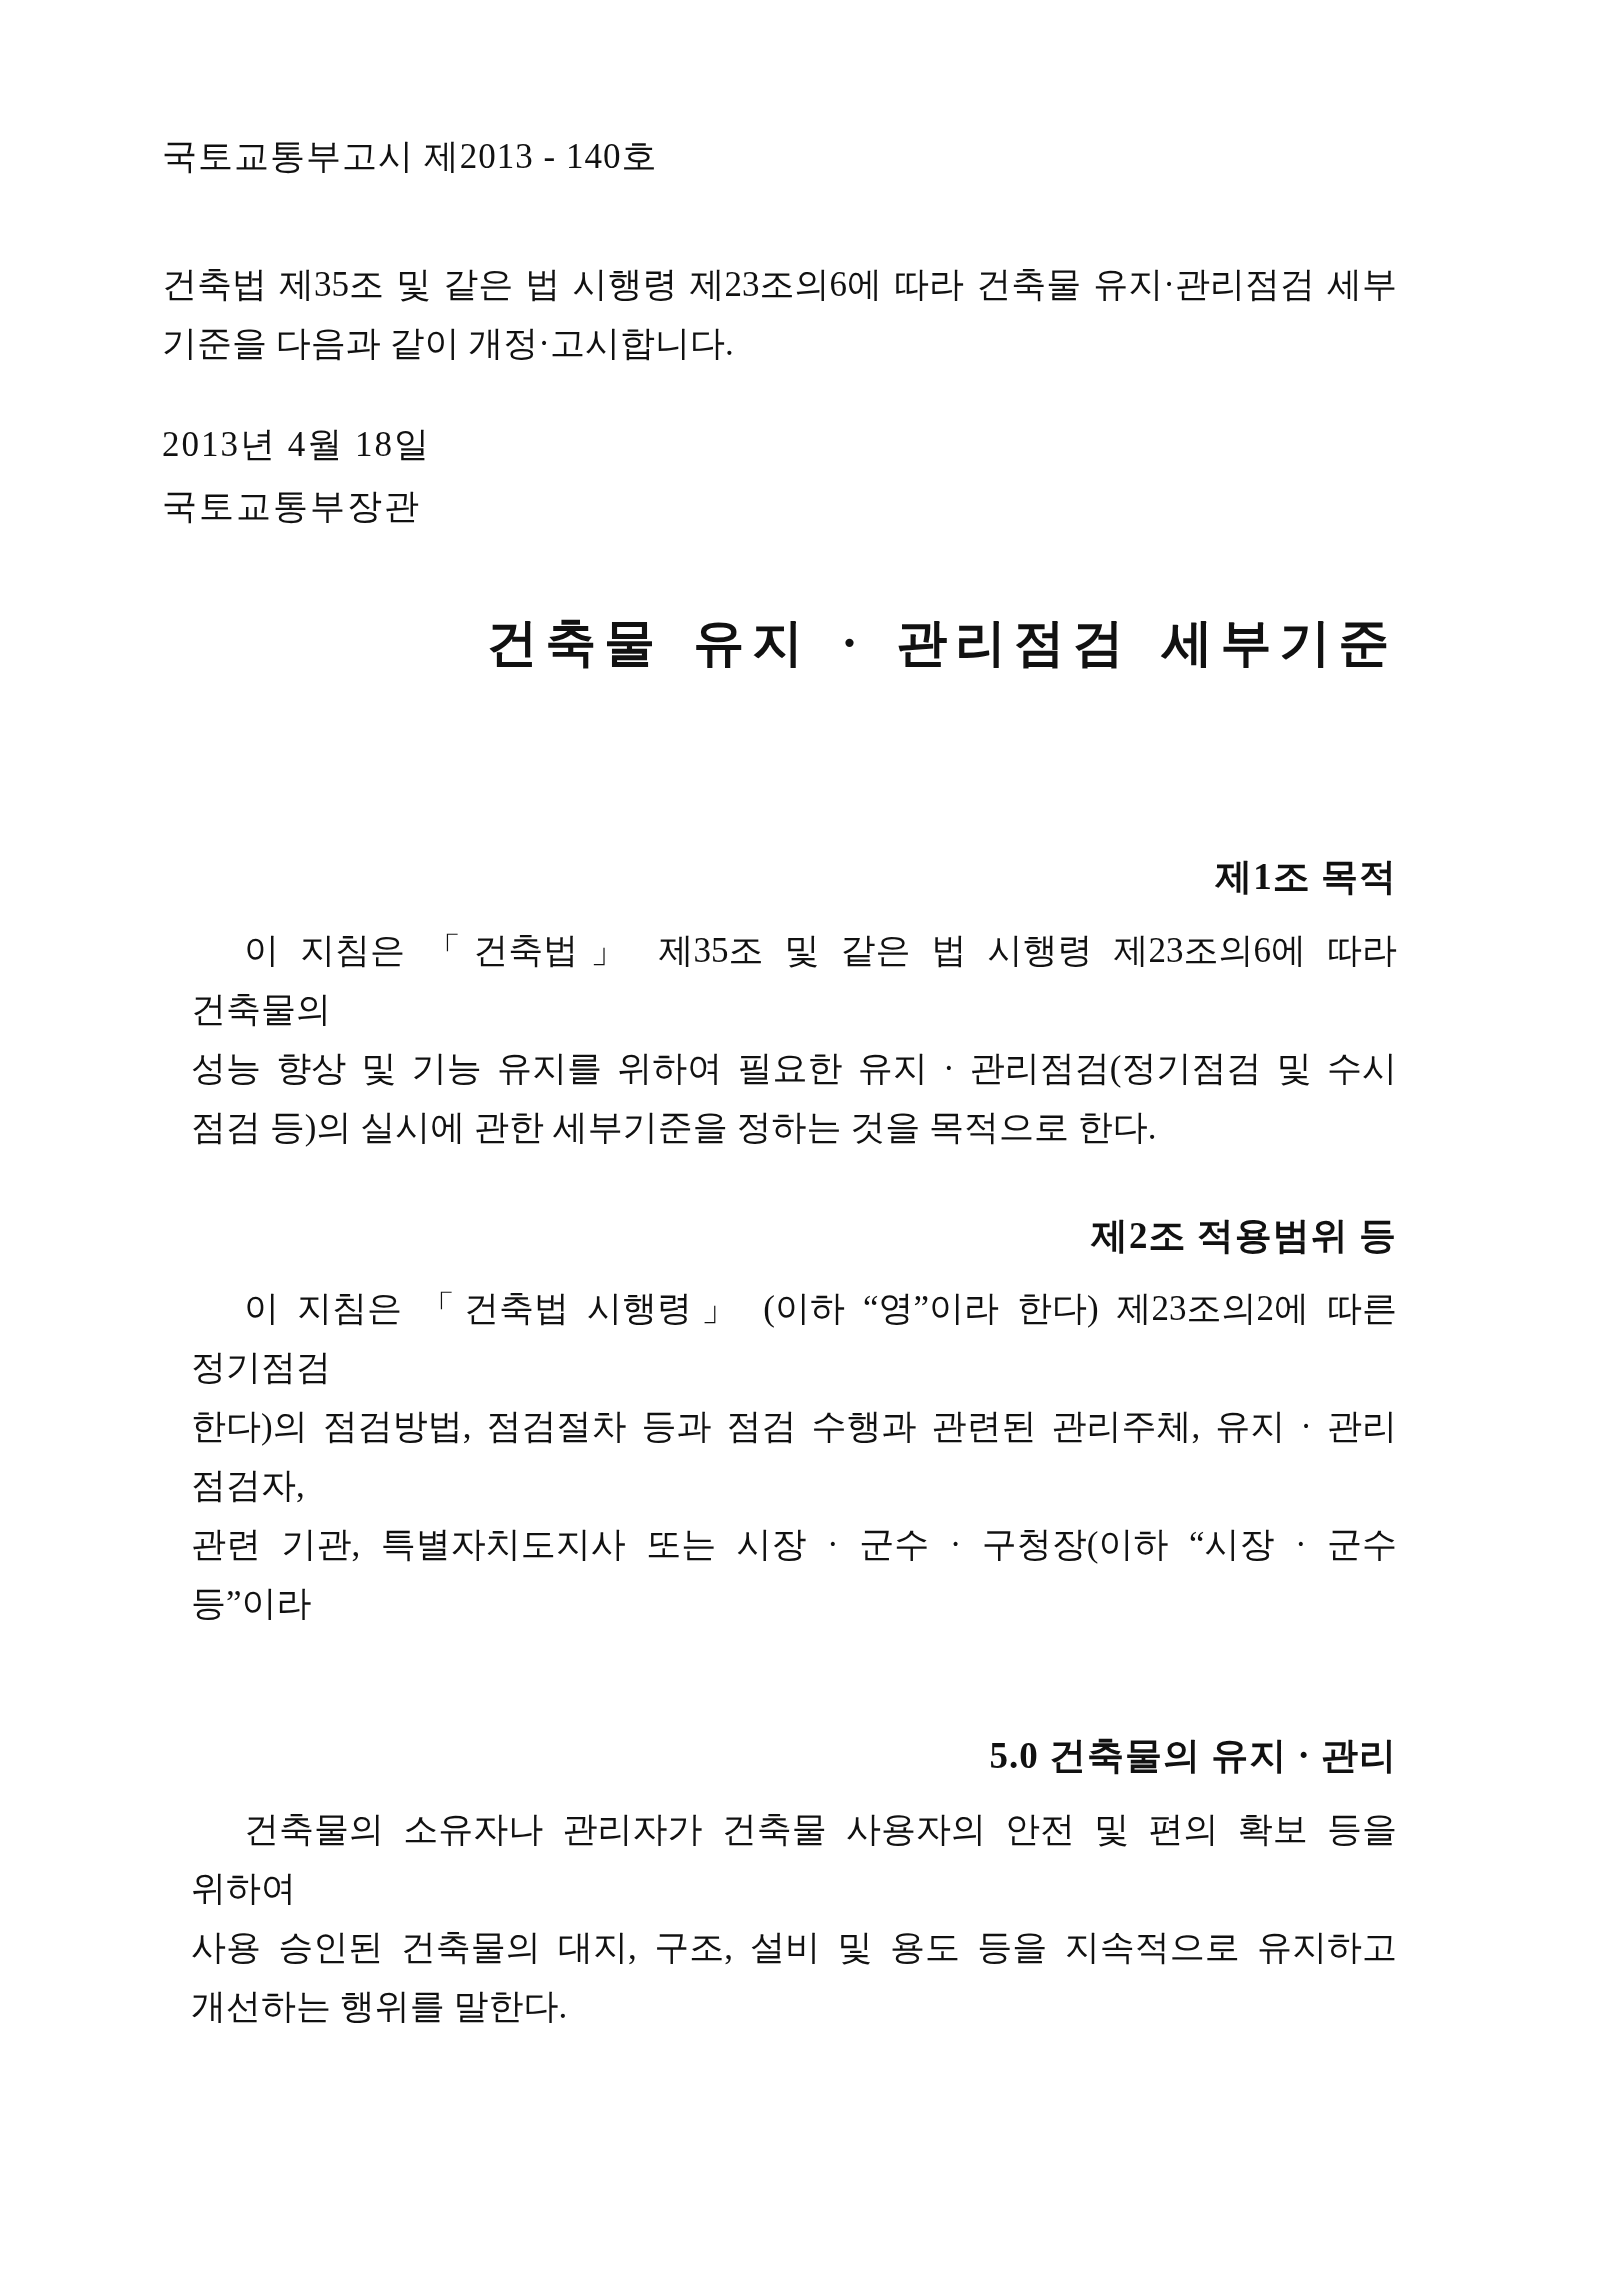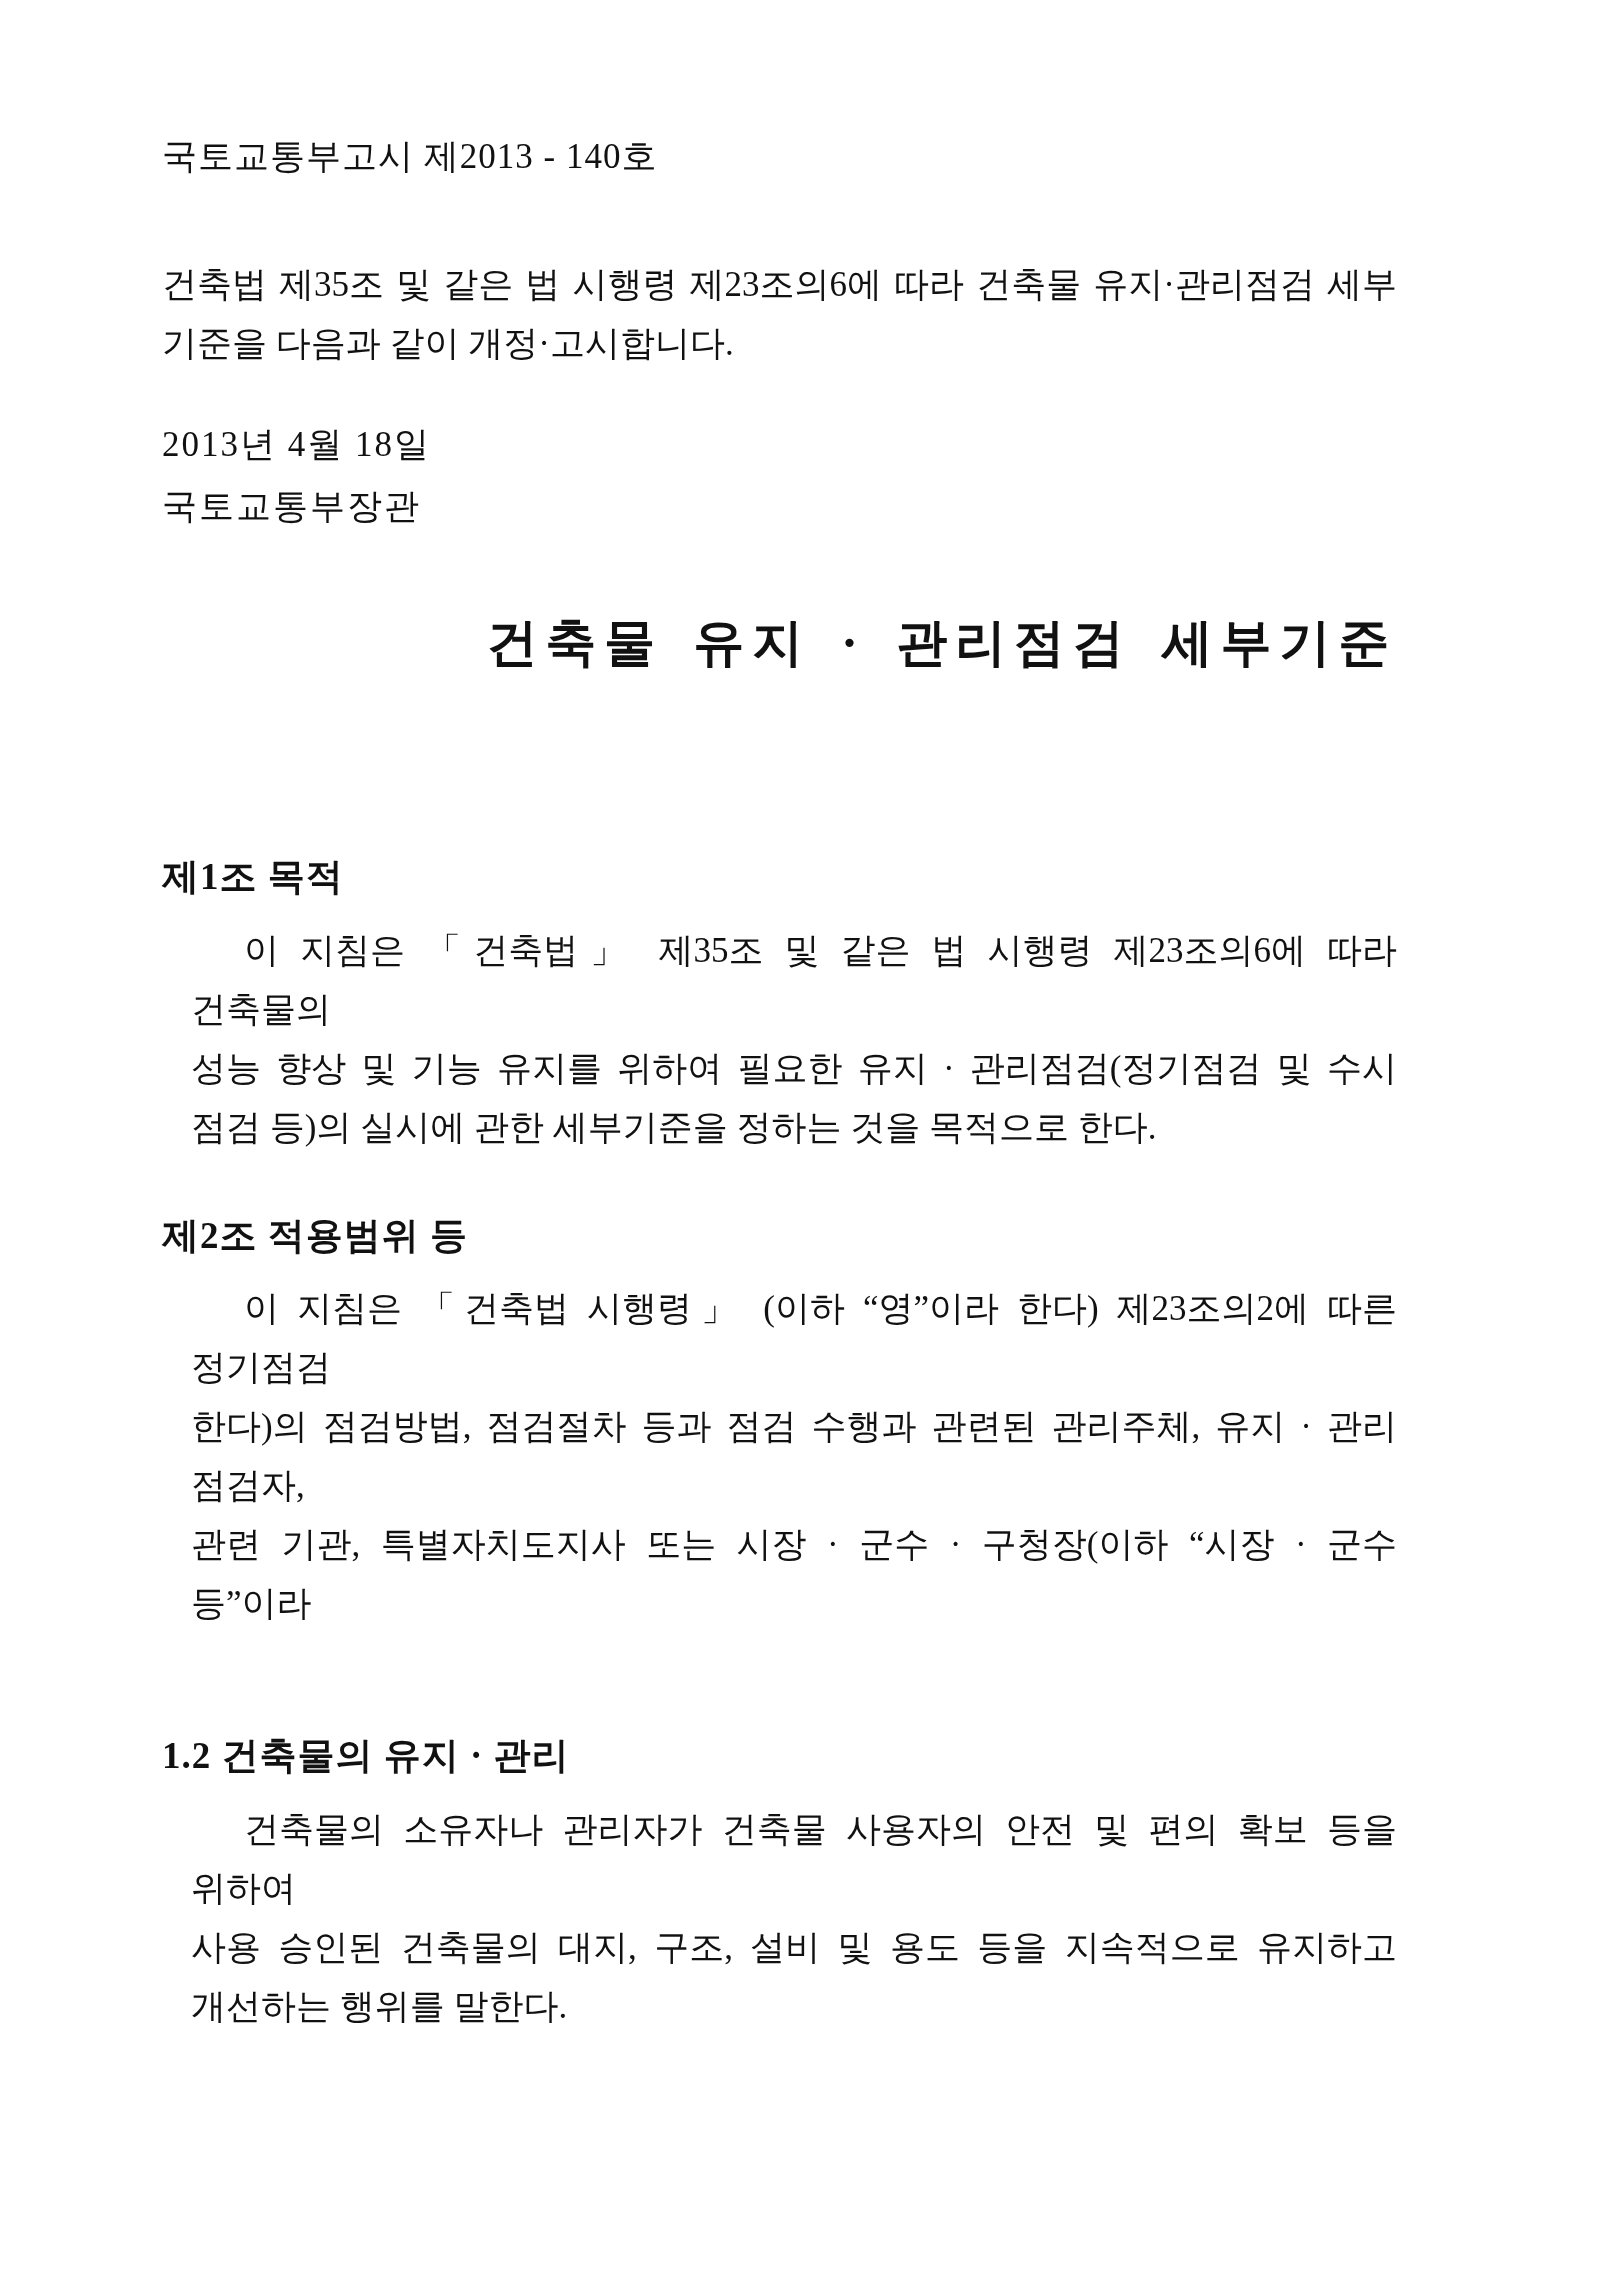--- a/index.html
+++ b/index.html
@@ -50,20 +50,21 @@
     word-spacing: 9.8px;
   }
   .sec { margin-top: 49px; }
   .sec-first { margin-top: 165px; }
   .sec-sub { margin-top: 93px; }
   .sec-h {
     font-size: 37px;
     line-height: 59px;
     font-weight: 700;
     letter-spacing: 1px;
+    text-align: right;
   }
   .sec-body { margin-top: 14.7px; }
 </style>
 </head>
 <body>
 
 <div class="page">
 
   <div class="notice-no">국토교통부고시 제2013 - 140호</div>
 
@@ -92,21 +93,21 @@
     <h2 class="sec-h">제2조 적용범위 등</h2>
     <div class="sec-body">
       <div class="line just indent cont">이 지침은 「건축법 시행령」 (이하 “영”이라 한다) 제23조의2에 따른 정기점검</div>
       <div class="line just cont">한다)의 점검방법, 점검절차 등과 점검 수행과 관련된 관리주체, 유지 · 관리 점검자,</div>
       <div class="line just cont">관련 기관, 특별자치도지사 또는 시장 · 군수 · 구청장(이하 “시장 · 군수 등”이라</div>
     </div>
   </section>
 
 
   <section class="sec sec-sub">
-    <h2 class="sec-h">1.2 건축물의 유지 · 관리</h2>
+    <h2 class="sec-h">5.0 건축물의 유지 · 관리</h2>
     <div class="sec-body">
       <div class="line just indent cont">건축물의 소유자나 관리자가 건축물 사용자의 안전 및 편의 확보 등을 위하여</div>
       <div class="line just cont">사용 승인된 건축물의 대지, 구조, 설비 및 용도 등을 지속적으로 유지하고</div>
       <div class="line cont">개선하는 행위를 말한다.</div>
     </div>
   </section>
 
 </div>
 
 

